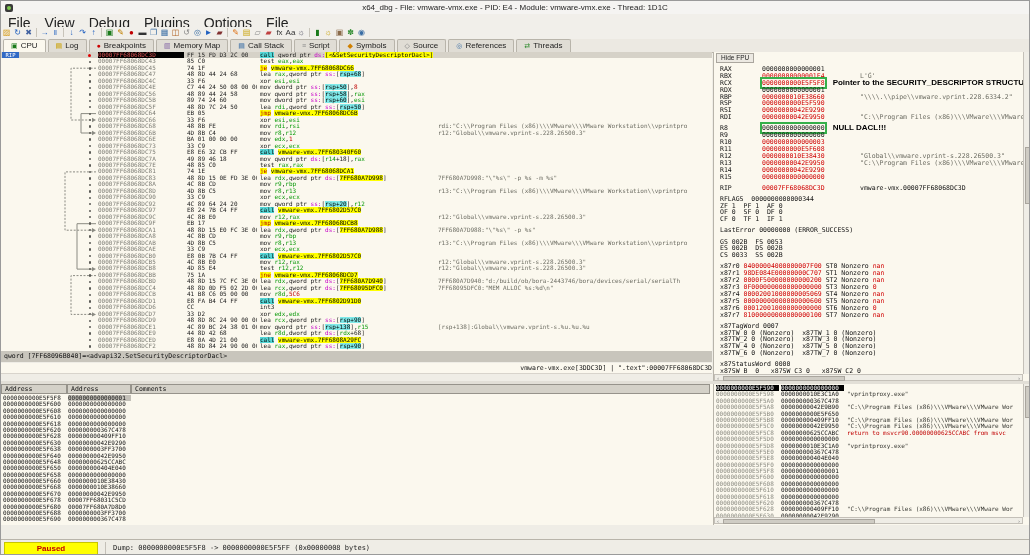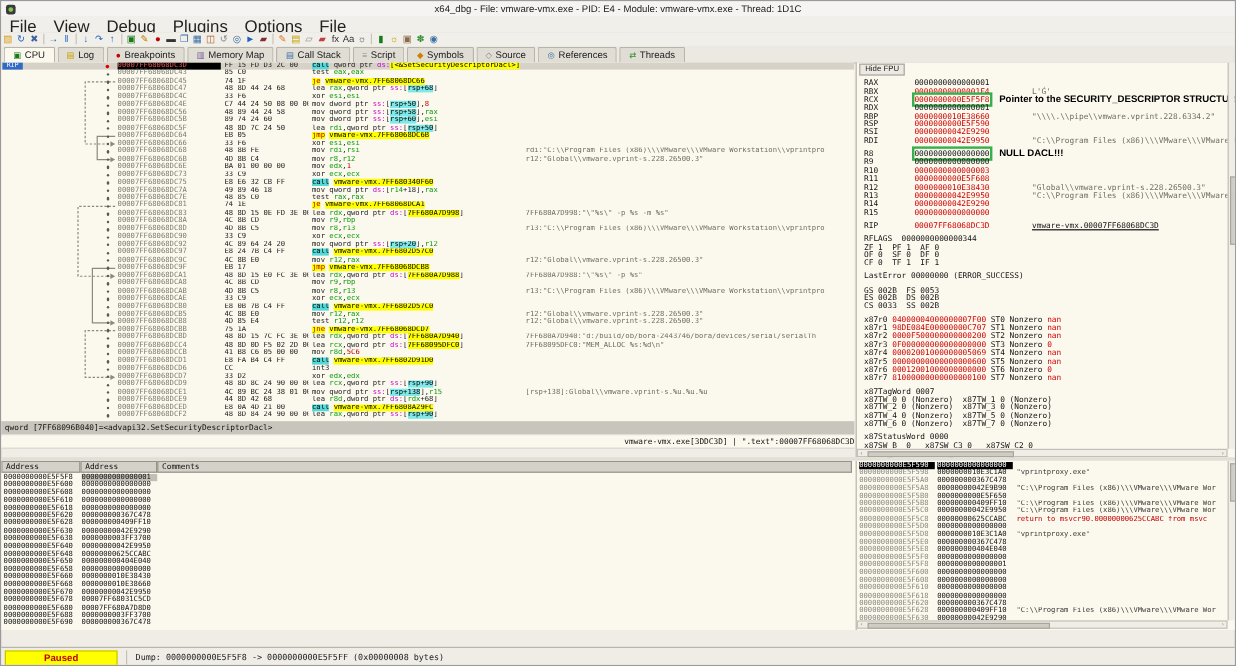--- a/index.html
+++ b/index.html
@@ -64,21 +64,21 @@
   #reglines{position:absolute;top:14px;left:6px;right:10px;}
   .rline{position:relative;height:6.9px;line-height:6.9px;font-size:6.5px;white-space:pre;color:#111;
          font-family:"DejaVu Sans Mono",monospace;overflow:visible;}
   .rgap{height:4.2px;}
   .rname{display:inline-block;width:42px;}
   .rv-r{color:#D00000;}
   .rv-k{color:#111;}
   .boxed{outline:2px solid #35B04A;}
   .rnote{font-family:"Liberation Sans",sans-serif;font-weight:bold;font-size:8px;color:#000;margin-left:8px;}
   .rcom{position:absolute;left:140px;top:0;white-space:pre;color:#6E6E64;}
-  .rcom.k{color:#111;text-decoration:underline;}
+  .rcom.k{color:#111;}
   
   .dump{position:absolute;top:383px;left:0;width:810px;height:141px;background:#FBF8EE;overflow:hidden;}
   .dhead{position:absolute;top:0;left:0;right:0;height:10px;}
   .dhcell{position:absolute;top:0;height:10px;background:#D4D1C8;border:1px solid #96938B;box-sizing:border-box;
           font-size:6.5px;line-height:9px;padding-left:3px;color:#111;}
   .mrows{position:absolute;top:11px;left:0;right:0;}
   .mrow{position:relative;height:6.4px;line-height:6.4px;font-size:6px;font-family:"DejaVu Sans Mono",monospace;}
   .m-addr{position:absolute;left:2px;width:63px;color:#111;white-space:pre;}
   .m-val{position:absolute;left:67px;width:63px;color:#111;white-space:pre;}
   .m-val.sel{background:#C2BFB7;}

